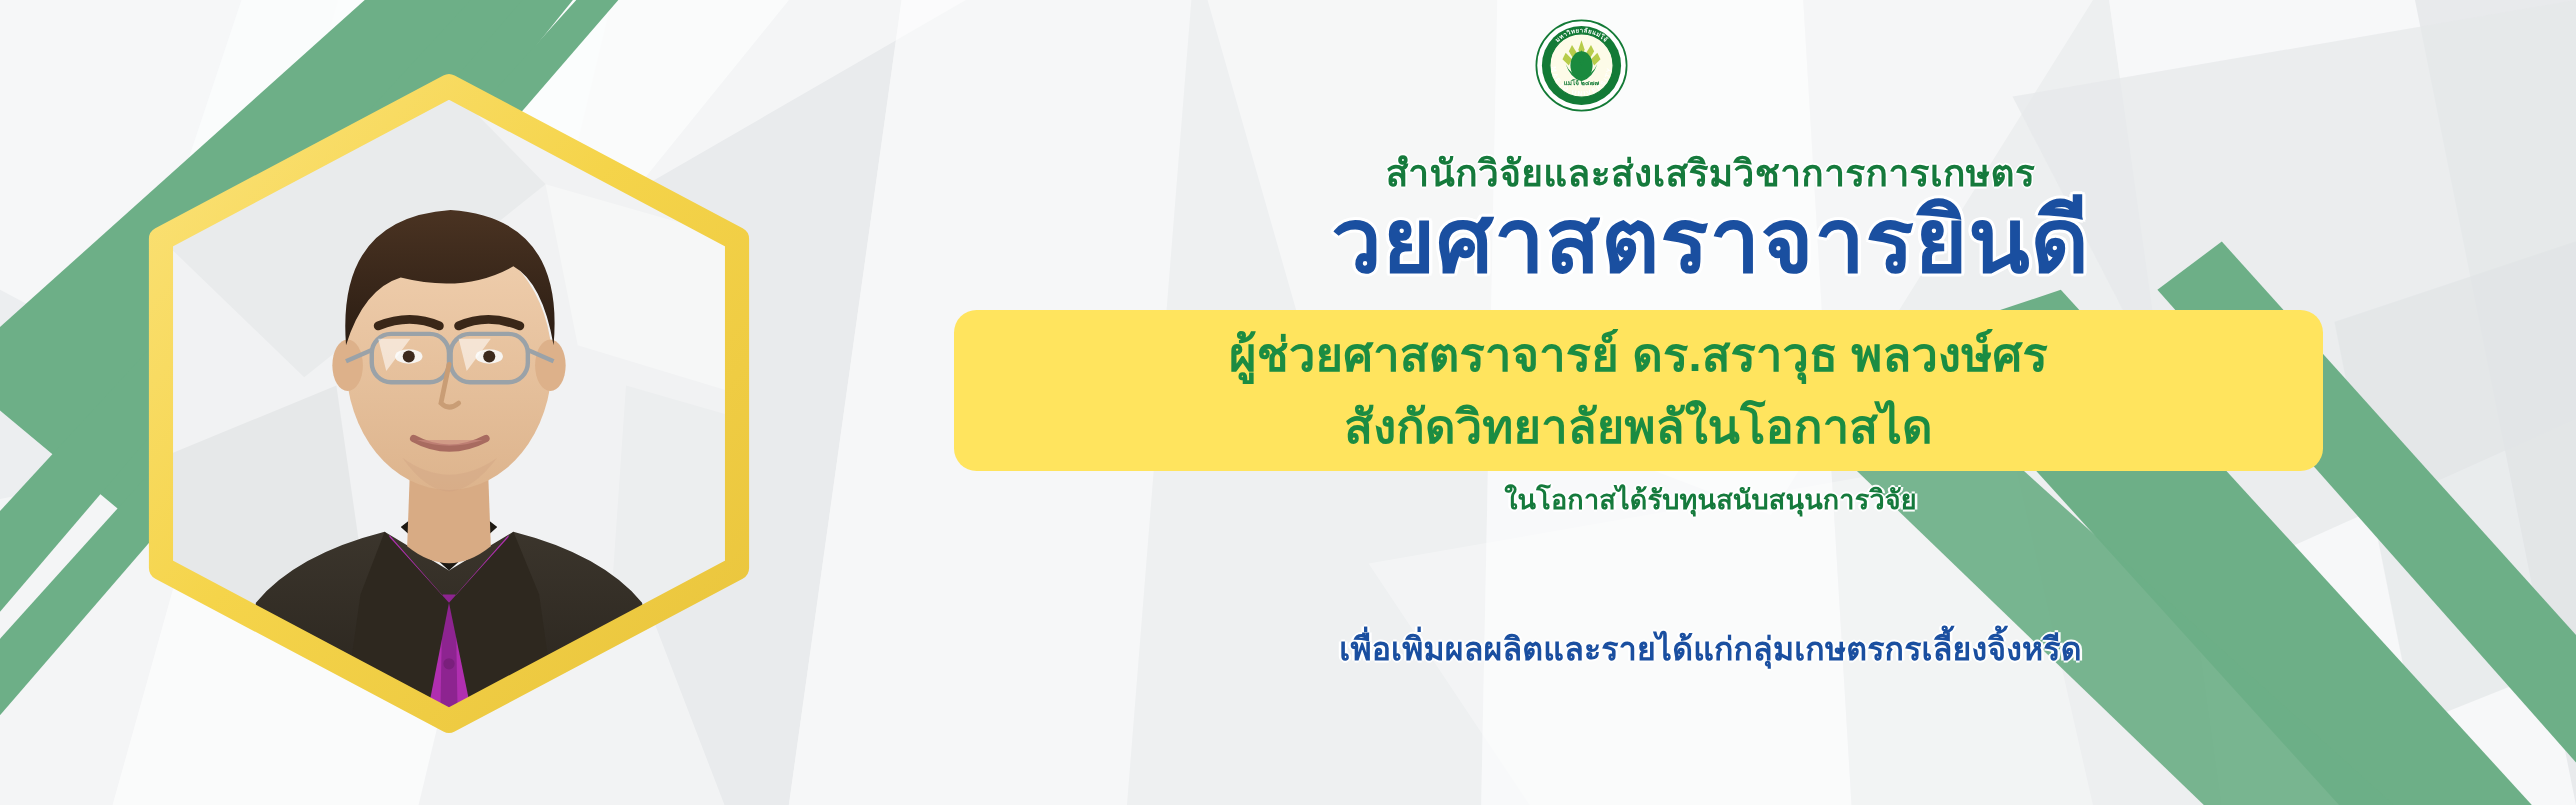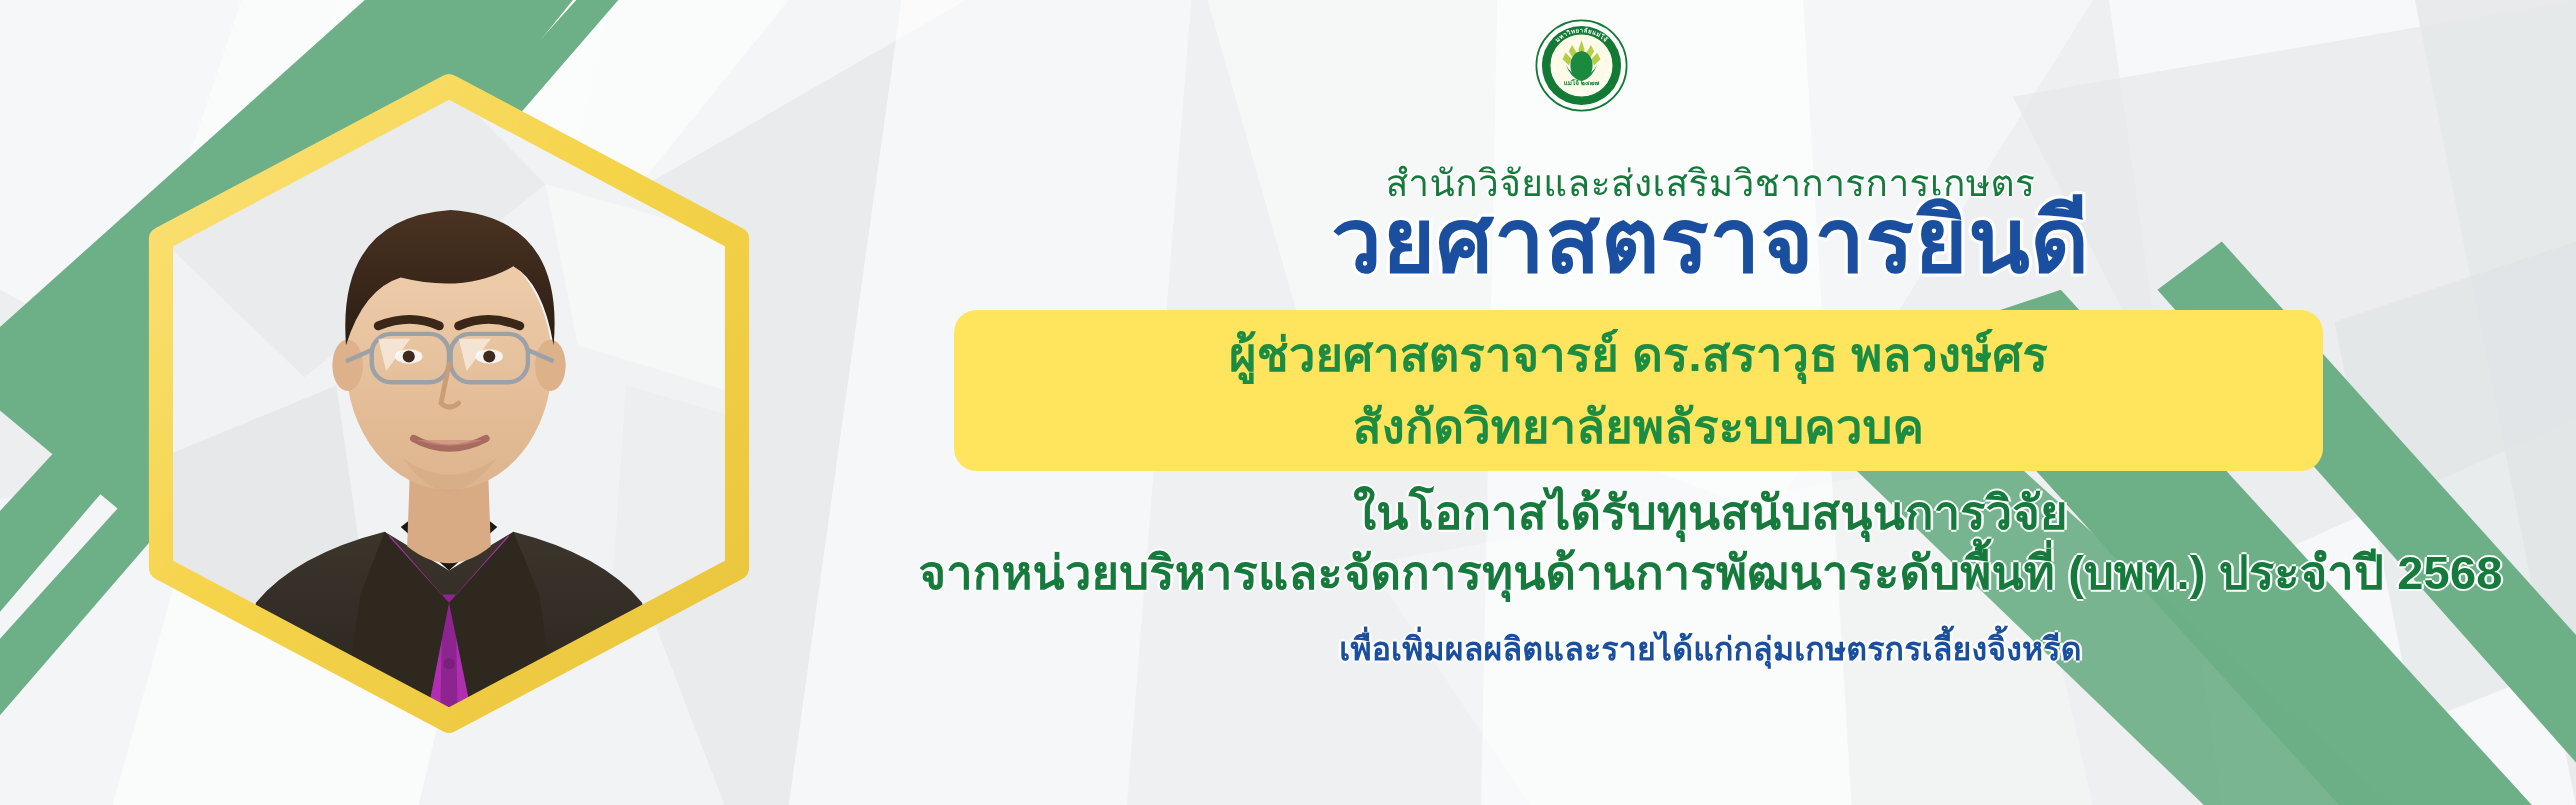--- a/index.html
+++ b/index.html
@@ -44,22 +44,22 @@
 
   
   .content {
     position:absolute;
     left:845px; top:0;
     width:1731px; height:805px;
     text-align:center;
   }
 
   .org-line {
-    position:absolute; left:0; top:153px; width:100%;
-    font-size:37px; font-weight:normal; color:#157a3c;
+    position:absolute; left:0; top:143px; width:100%;
+    font-size:37px; font-weight:bold; color:#157a3c;
     letter-spacing:0.4px;
     text-shadow:
       1.6px 0 0 rgba(255,255,255,.95), -1.6px 0 0 rgba(255,255,255,.95),
       0 1.6px 0 rgba(255,255,255,.95), 0 -1.6px 0 rgba(255,255,255,.95);
   }
 
   .headline {
     position:absolute; left:0; top:192px; width:100%;
     font-size:90px; font-weight:bold; color:#1a4fa0;
     letter-spacing:0.8px; line-height:1.1;
@@ -80,21 +80,21 @@
     align-items:center; justify-content:center;
     gap:17px;
   }
   .yellow-card .ycard-line {
     font-size:47px; font-weight:bold; color:#1b8c42;
     line-height:1.18; letter-spacing:0.2px; white-space:nowrap;
   }
 
   .grant-block { position:absolute; left:0; top:483px; width:100%; }
   .grant-line {
-    font-size:47px; font-weight:bold; color:#157a3c;
+    font-size:27px; font-weight:bold; color:#157a3c;
     line-height:1.28; letter-spacing:0.2px;
     text-shadow:
       2.4px 0 0 rgba(255,255,255,.96), -2.4px 0 0 rgba(255,255,255,.96),
       0 2.4px 0 rgba(255,255,255,.96), 0 -2.4px 0 rgba(255,255,255,.96);
   }
 
   .project-block { position:absolute; left:0; top:628px; width:100%; }
   .project-line {
     font-size:32px; font-weight:bold; color:#1a4fa0;
     line-height:1.33; letter-spacing:0.2px;
@@ -268,26 +268,25 @@
   </div>
 
   <div class="content">
 
     <div class="org-line">สำนักวิจัยและส่งเสริมวิชาการการเกษตร</div>
 
     <div class="headline">วยศาสตราจารยินดี</div>
 
     <div class="yellow-card">
       <div class="ycard-line">ผู้ช่วยศาสตราจารย์ ดร.สราวุธ พลวงษ์ศร</div>
-      <div class="ycard-line">สังกัดวิทยาลัยพลัระบบควบค</div>
+      <div class="ycard-line">สังกัดวิทยาลัยพลัในโอกาสได</div>
     </div>
 
     <div class="grant-block">
       <div class="grant-line">ในโอกาสได้รับทุนสนับสนุนการวิจัย</div>
-      <div class="grant-line">จากหน่วยบริหารและจัดการทุนด้านการพัฒนาระดับพื้นที่ (บพท.) ประจำปี 2568</div>
     </div>
 
     <div class="project-block">
       <div class="project-line">เพื่อเพิ่มผลผลิตและรายได้แก่กลุ่มเกษตรกรเลี้ยงจิ้งหรีด</div>
     </div>
 
   </div>
 </div>
 
 

